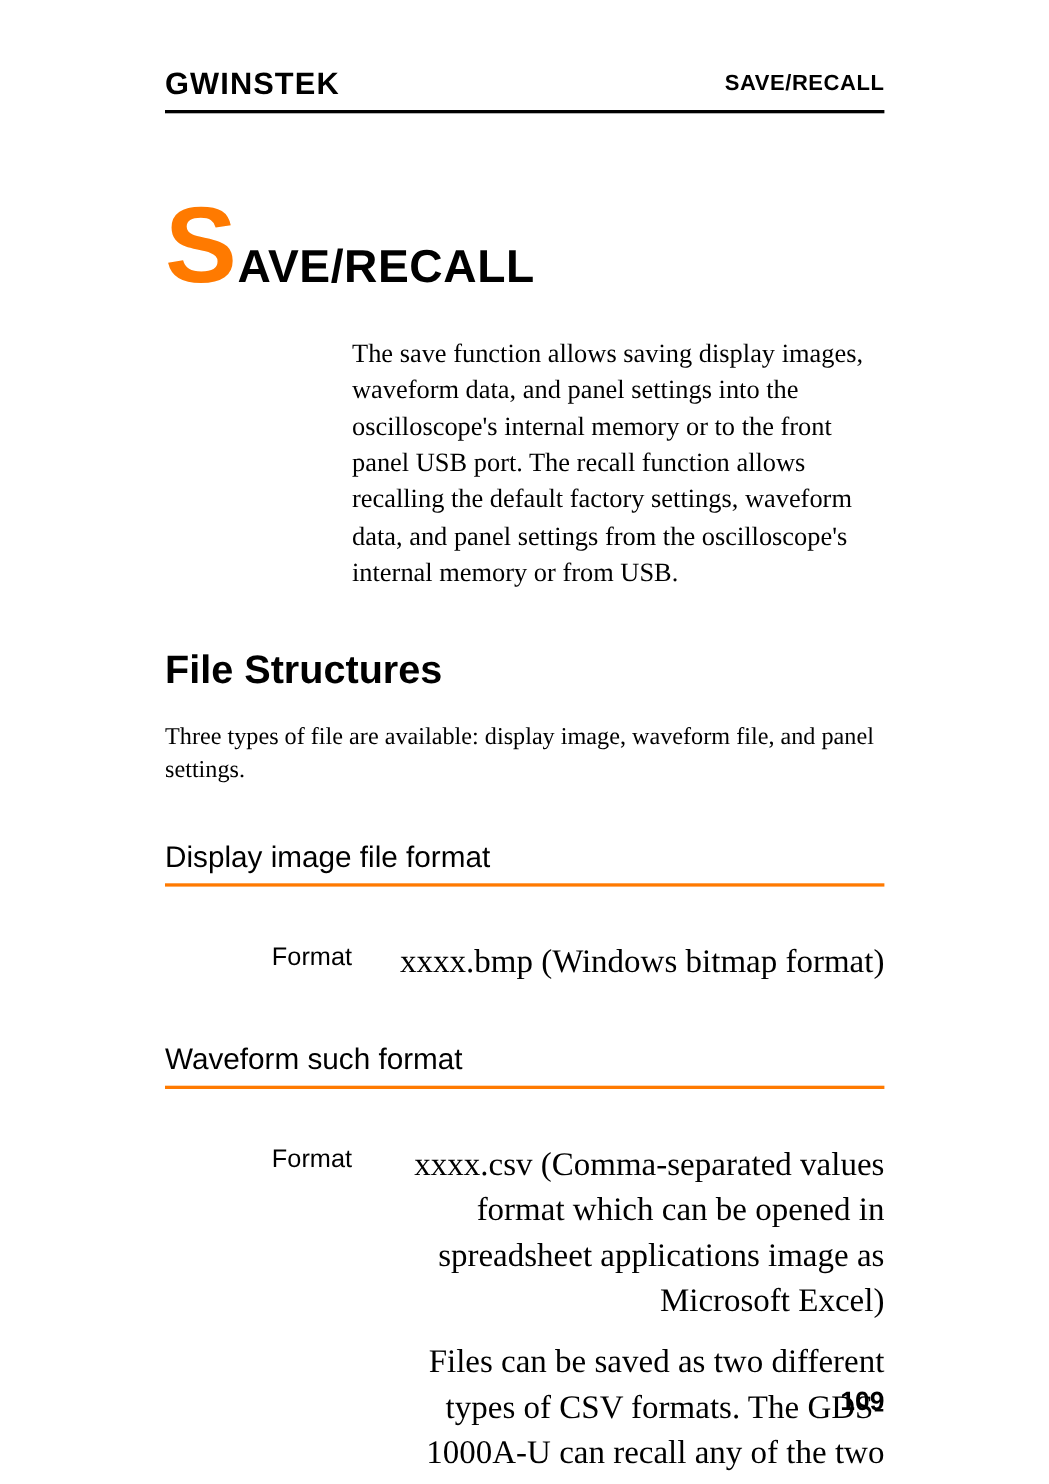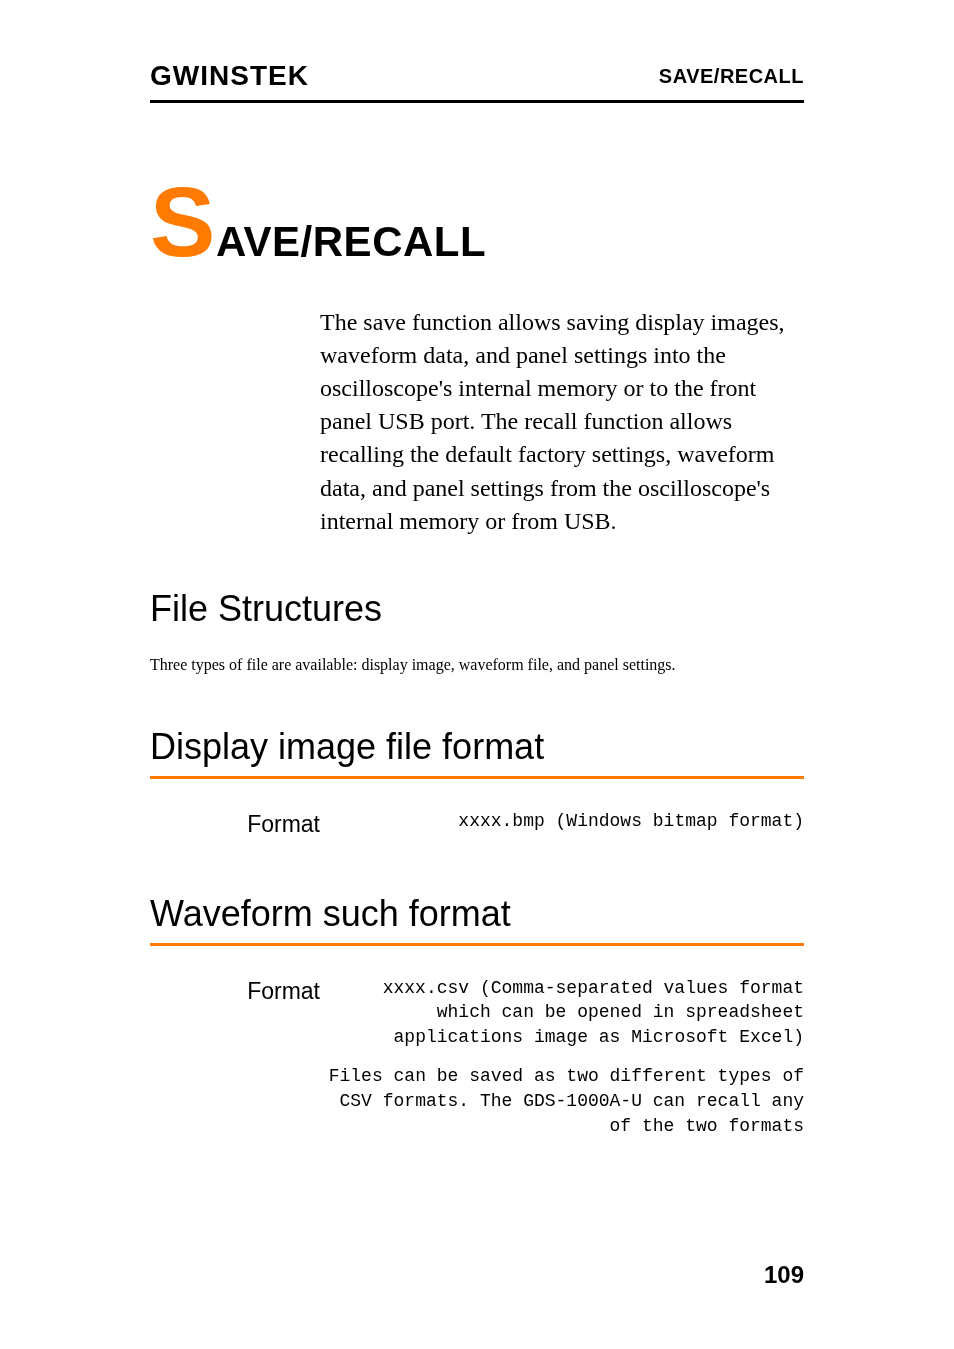--- a/index.html
+++ b/index.html
@@ -55,48 +55,48 @@
     .intro-text {
       font-size: 24px;
       line-height: 1.38;
       margin-left: 170px;
       margin-bottom: 50px;
       font-family: 'Palatino Linotype', Georgia, serif;
     }
     .section-heading {
       font-family: 'Segoe UI Light', 'Segoe UI', Arial, sans-serif;
       font-size: 36px;
-      font-weight: 400;
+      font-weight: 700;
       margin-bottom: 24px;
     }
     .section-body {
-      font-size: 16px;
+      font-size: 22px;
       line-height: 1.38;
       margin-bottom: 50px;
       font-family: 'Palatino Linotype', Georgia, serif;
     }
     .subsection-heading {
       font-family: 'Segoe UI Light', 'Segoe UI', Arial, sans-serif;
-      font-size: 36px;
+      font-size: 27px;
       font-weight: 400;
       padding-bottom: 8px;
       border-bottom: 3px solid #ff7a00;
-      margin-bottom: 18px;
+      margin-bottom: 36px;
     }
     .def-table {
       width: 100%;
       border-collapse: collapse;
       margin-bottom: 40px;
       text-align: right;
     }
     .def-table td {
       vertical-align: top;
       padding: 12px 0;
-      font-family: Liberation Mono, monospace;
-      font-size: 18px;
+      font-family: Liberation Serif, serif;
+      font-size: 30px;
       line-height: 1.38;
     }
     .def-table td.label {
       width: 170px;
       font-family: 'Segoe UI Light', 'Segoe UI', Arial, sans-serif;
       font-size: 23px;
       font-weight: 400;
     }
     .def-table tr.border-top td {
       border-top: 1px solid #000000;

